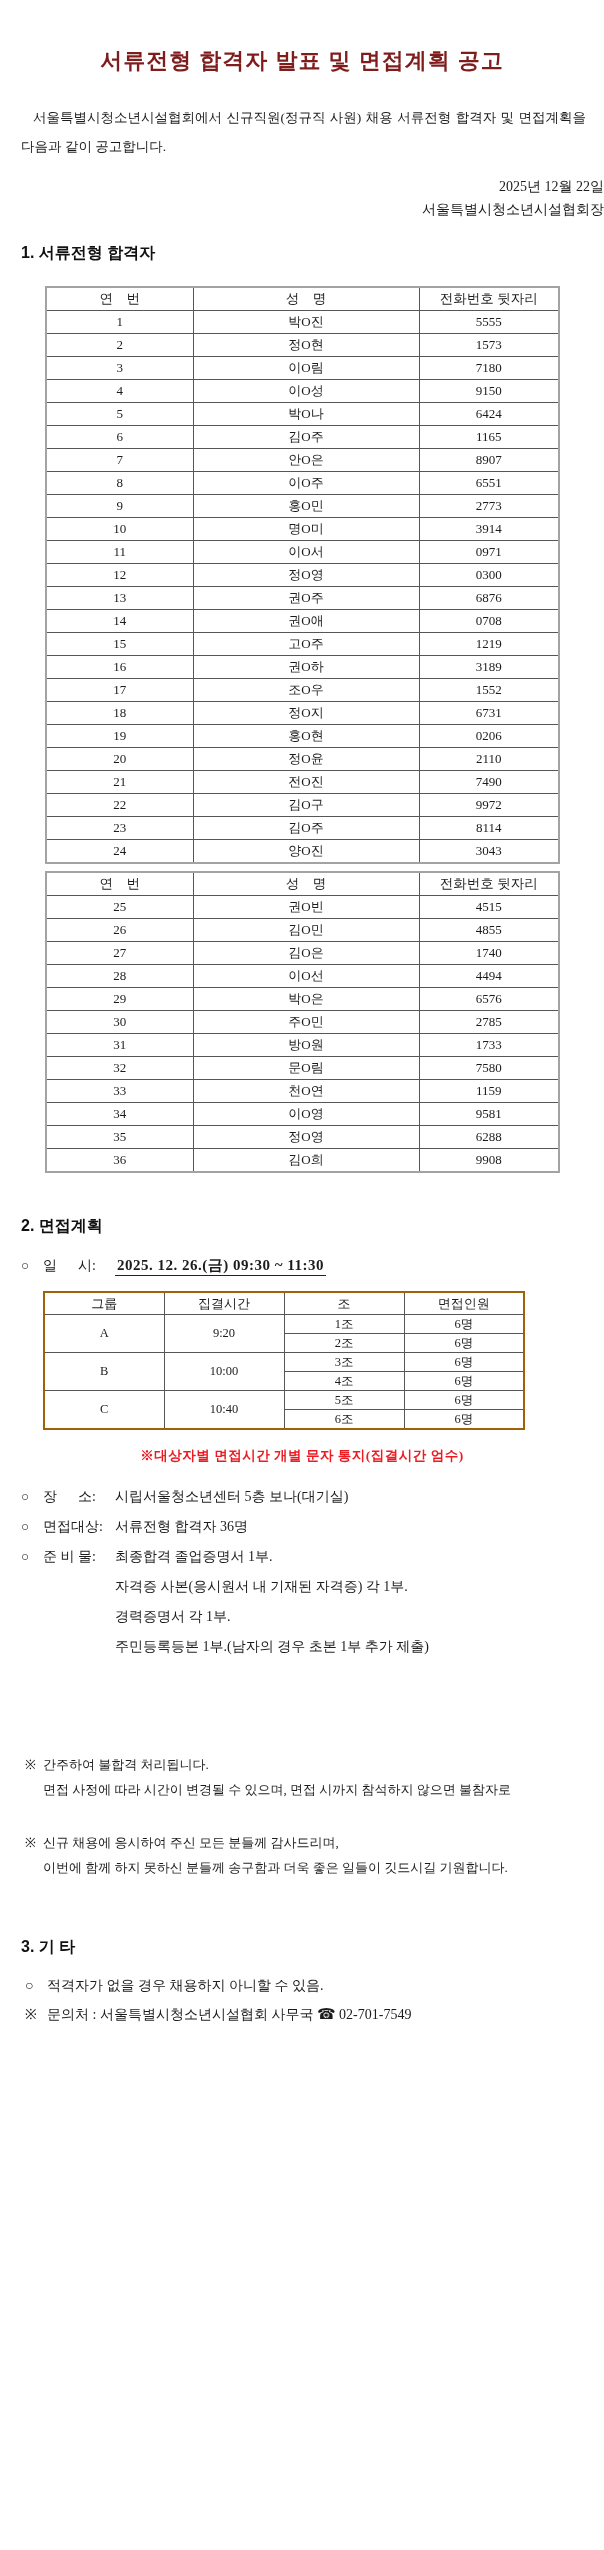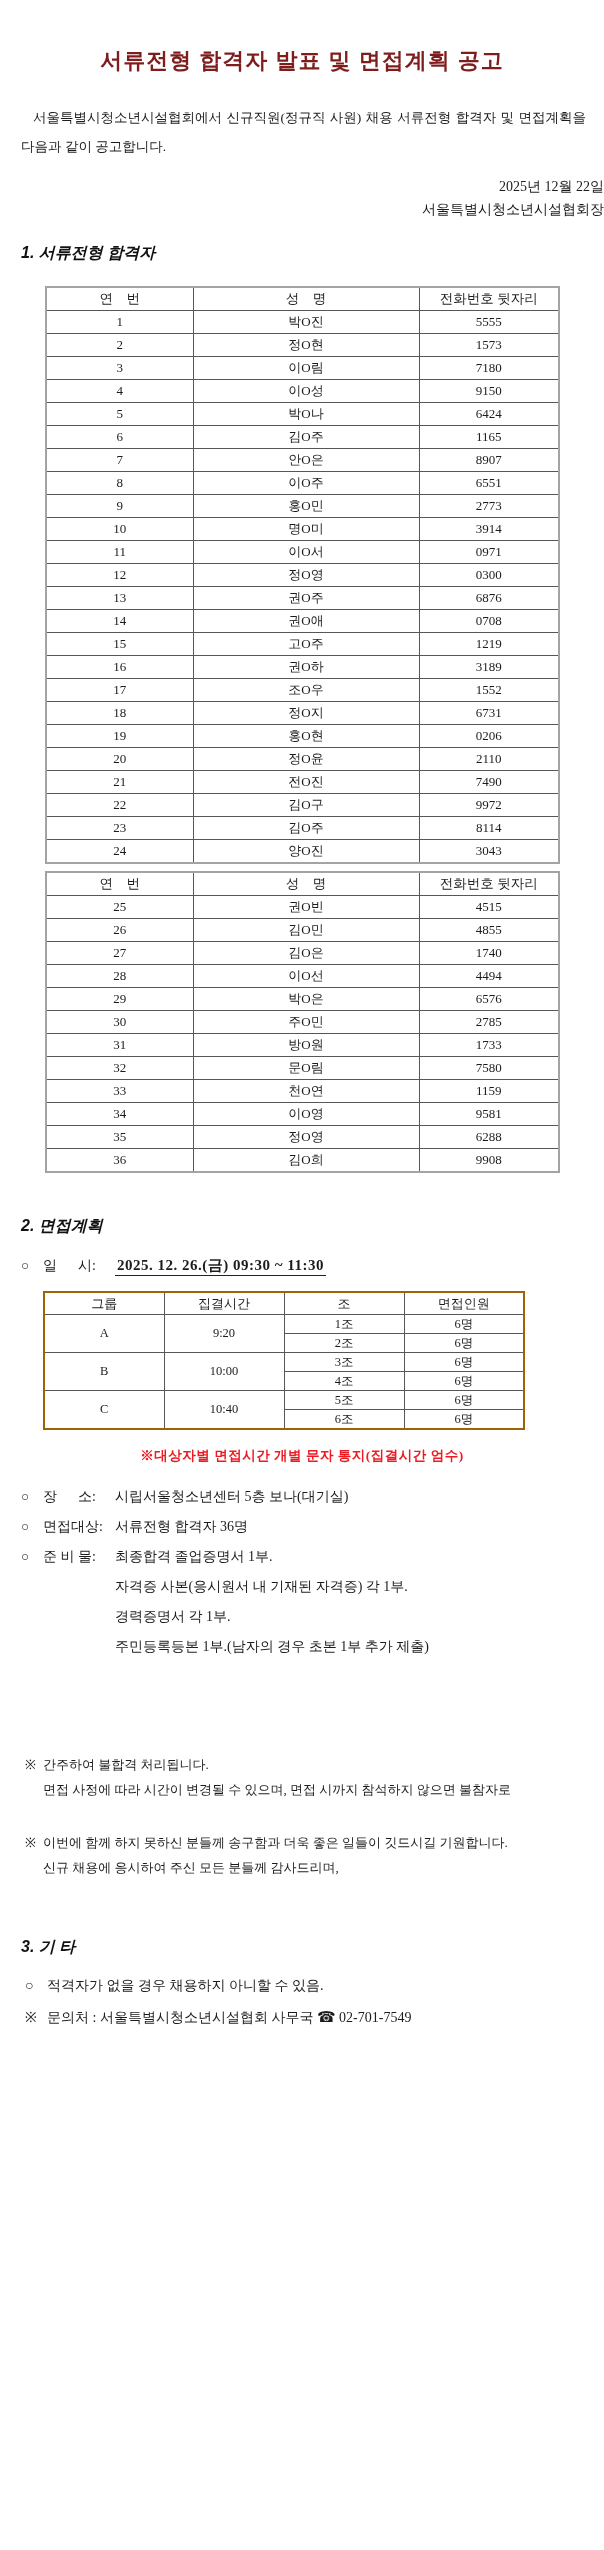--- a/index.html
+++ b/index.html
@@ -34,21 +34,20 @@
     text-align:right;
     line-height:23px;
     font-size:14px;
   }
   .sec-h{
     margin:22px 0 0 21px;
     font-family:"Liberation Sans","DejaVu Sans",sans-serif;
     font-weight:bold;
     font-size:16px;
     color:#111;
-    font-style:italic;
   }
   .sec-h.h2{margin-top:43px;}
   .sec-h.h3{margin-top:57px;}
 
   table.passers{
     margin:22px 0 0 45px;
     width:513px;
     border-collapse:collapse;
     border:2px solid #a3a3a3;
     font-size:13px;
@@ -131,21 +130,21 @@
   .note .bullet{width:18px;flex:none;}
   .note-body{word-break:keep-all;}
   .sec3-item{
     margin:18px 0 0 25px;
     font-size:14px;
     line-height:20px;
   }
   .contact{
     margin:11px 0 0 25px;
     font-size:14px;
-    line-height:20px;
+    line-height:15px;
   }
   .phone-glyph{font-size:15px;}
 </style>
 </head>
 <body>
 
 <div class="page">
 
   <div class="doc-title">서류전형 합격자 발표 및 면접계획 공고</div>
 
@@ -491,22 +490,22 @@
     <span class="bullet">※</span>
     <div class="note-body">
       <div>간주하여 불합격 처리됩니다.</div>
       <div>면접 사정에 따라 시간이 변경될 수 있으며, 면접 시까지 참석하지 않으면 불참자로</div>
     </div>
   </div>
 
   <div class="note">
     <span class="bullet">※</span>
     <div class="note-body">
+      <div>신규 채용에 응시하여 주신 모든 분들께 감사드리며,</div>
       <div>이번에 함께 하지 못하신 분들께 송구함과 더욱 좋은 일들이 깃드시길 기원합니다.</div>
-      <div>신규 채용에 응시하여 주신 모든 분들께 감사드리며,</div>
     </div>
   </div>
 
   <div class="sec-h h3">3. 기 타</div>
 
   <div class="sec3-item">
     <span class="bullet">○</span><span>적격자가 없을 경우 채용하지 아니할 수 있음.</span>
   </div>
 
   <div class="contact">

